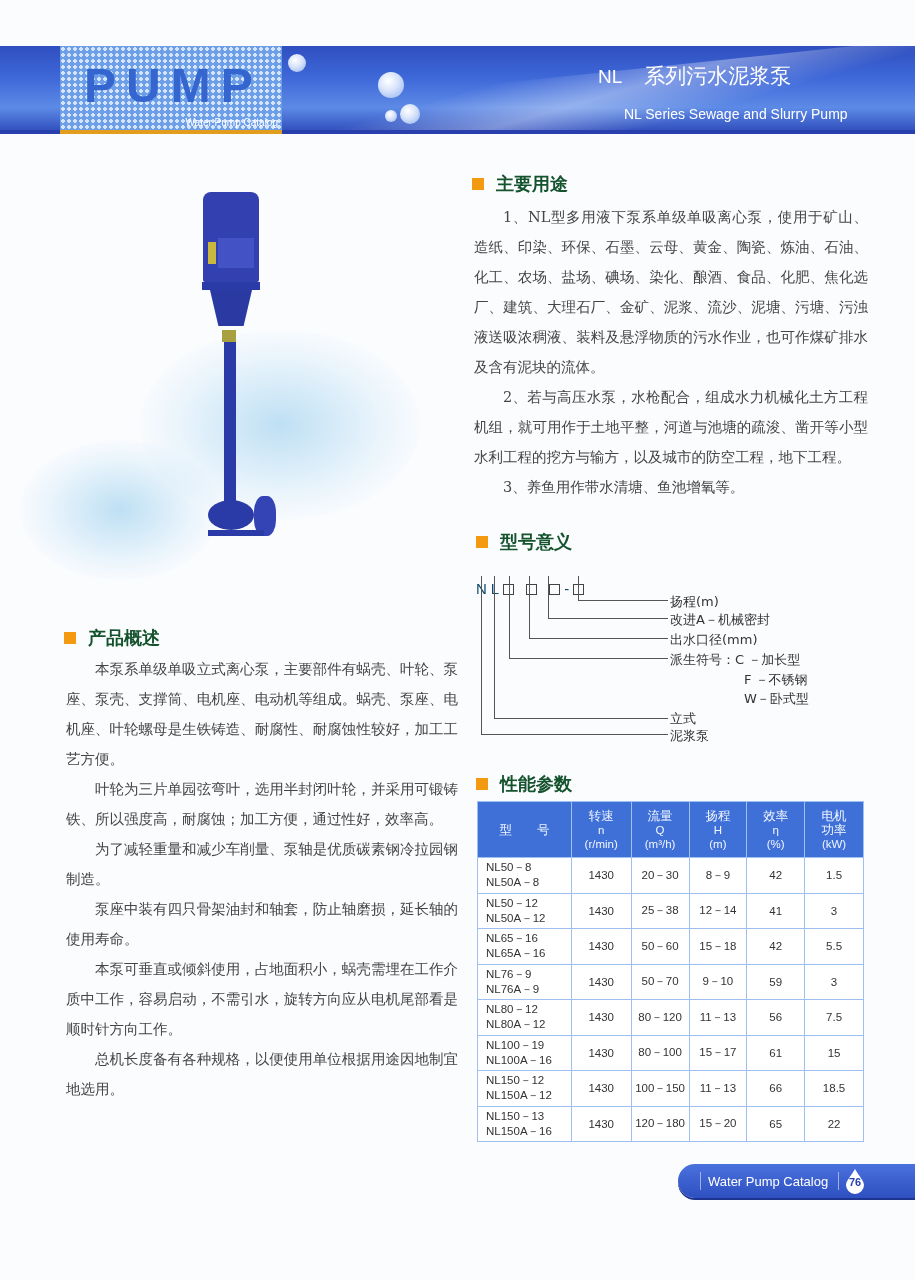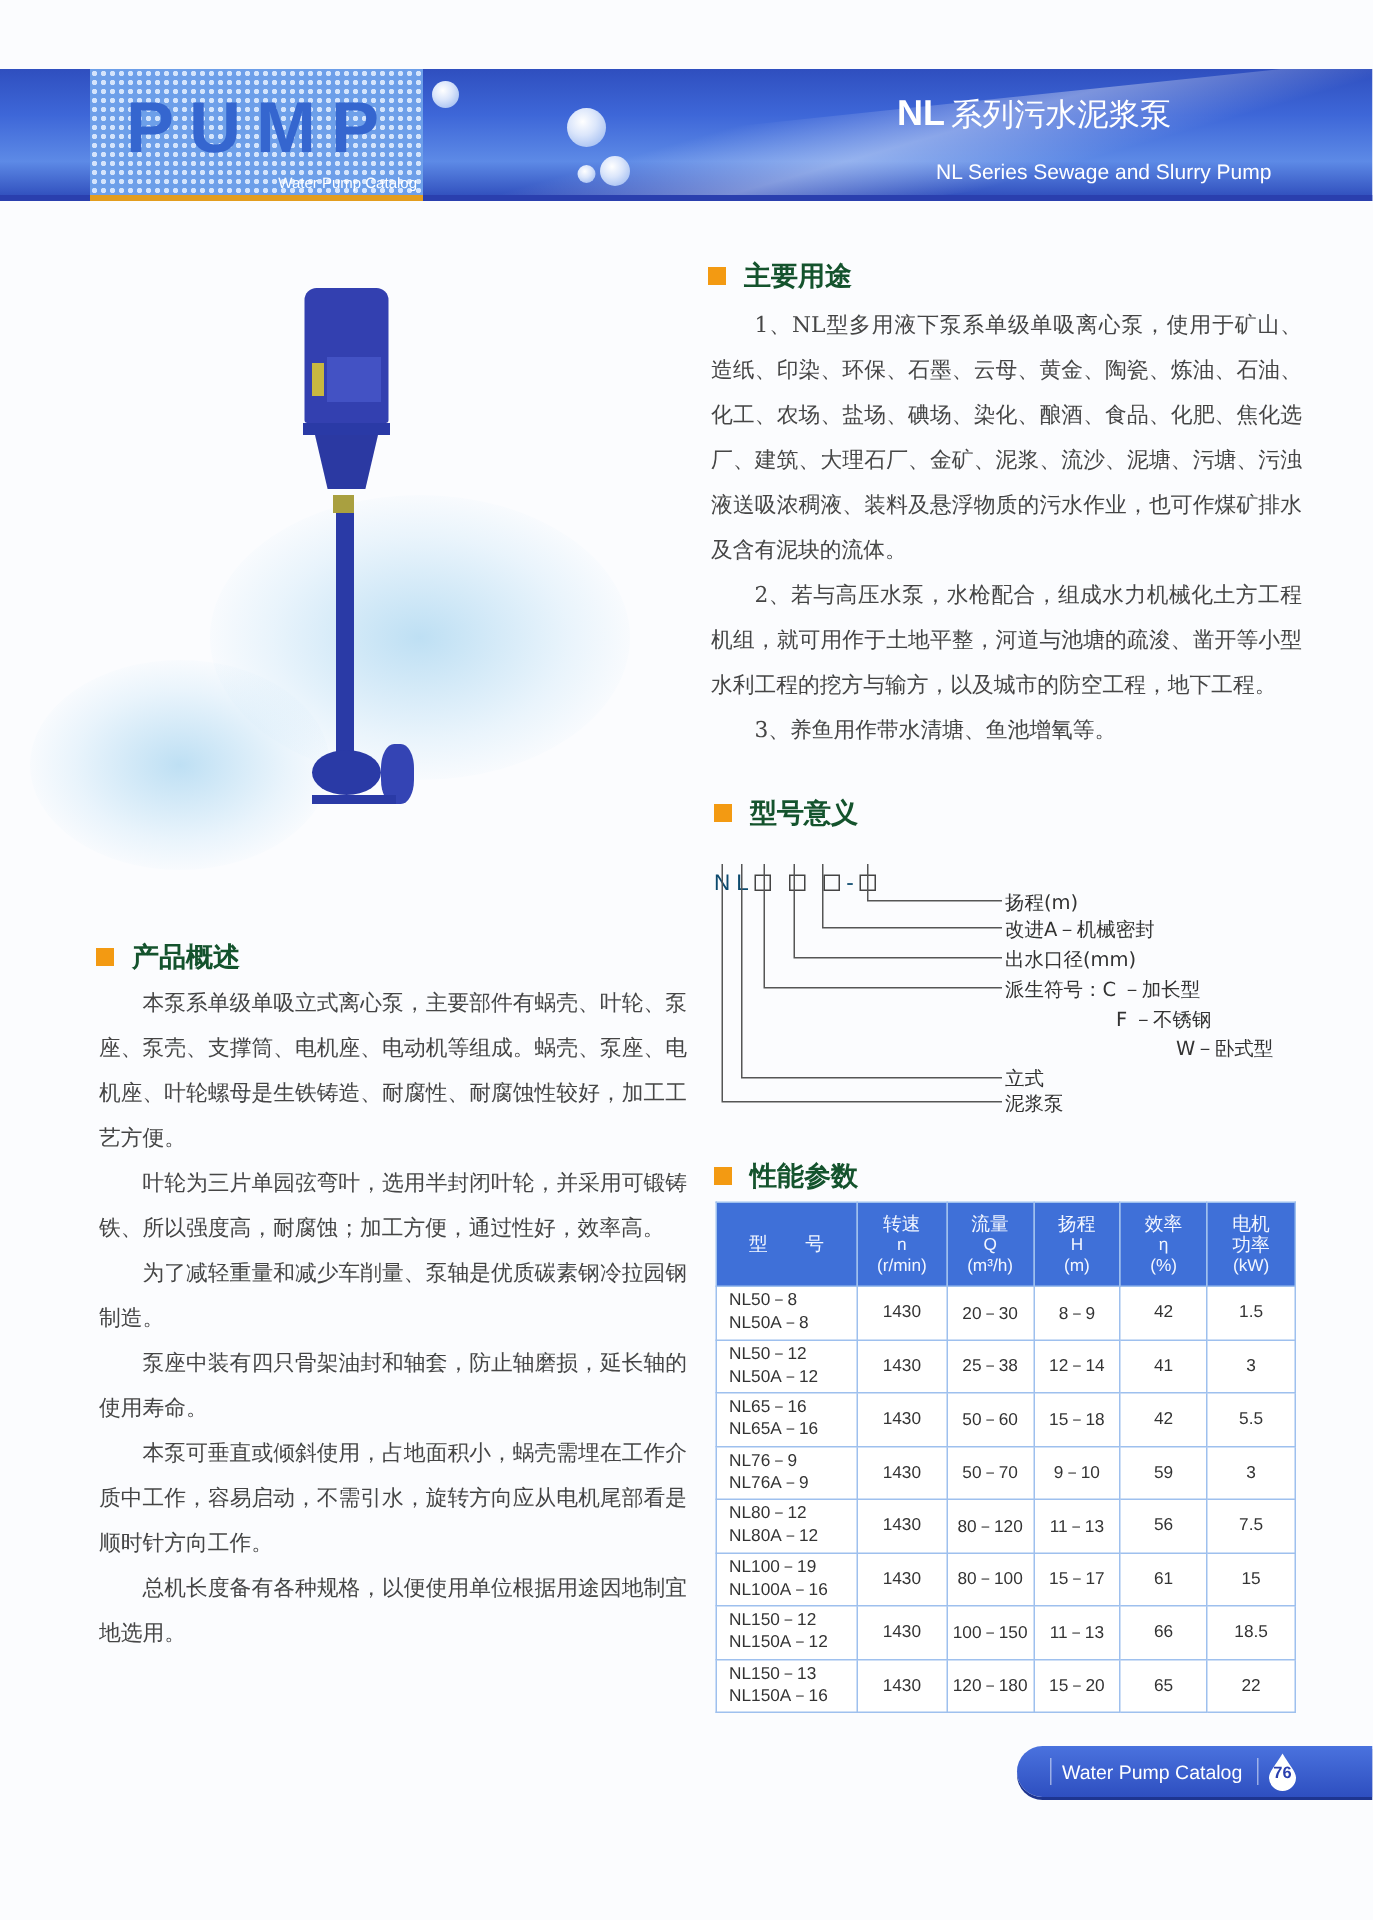--- a/index.html
+++ b/index.html
@@ -17,21 +17,21 @@
     background-color: #6d9fe9;
     background-image: radial-gradient(circle, rgba(230,240,255,0.85) 1.6px, transparent 2px);
     background-size: 6px 6px; }
   .logo-word { position: absolute; left: 24px; top: 12px; font-family: Liberation Sans, sans-serif; font-size: 48px;
     font-weight: bold; color: #3566cf; letter-spacing: 10px; line-height: 56px; }
   .logo-sub { position: absolute; right: 4px; bottom: 2px; font-family: "Liberation Sans", sans-serif; font-size: 10px; color: #ffffff; }
   .logo-bar { position: absolute; left: 60px; top: 130px; width: 222px; height: 4px; background: #e39d1e; }
   .bubble { position: absolute; border-radius: 50%;
     background: radial-gradient(circle at 40% 35%, #ffffff 0%, #dbe6fb 40%, #8fb0ee 100%); }
   .banner-title { position: absolute; left: 598px; top: 62px; color: #ffffff; font-family: "Liberation Sans", sans-serif; font-size: 21px; }
-  .banner-title b { font-size: 24px; font-weight: bold; margin-right: 4px; }
+  .banner-title b { font-size: 19px; font-weight: normal; margin-right: 22px; }
   .banner-sub { position: absolute; left: 624px; top: 106px; color: #ffffff; font-family: "Liberation Sans", sans-serif; font-size: 14px; }
 
   
   .sec-head { position: absolute; display: flex; align-items: center; }
   .sec-head .sq { width: 12px; height: 12px; background: #f39a12; margin-right: 12px; }
   .sec-head .txt { font-family: "DejaVu Sans", sans-serif; font-weight: bold; font-size: 18px; color: #14532d; }
 
   .para { position: absolute; font-size: 14.5px; line-height: 30px; color: #454545; text-align: justify; }
   .para p { text-indent: 2em; }
 
@@ -135,21 +135,21 @@
 <div class="diagram-line" style="left:548px;top:618px;width:120px;height:1px;"></div>
 <div class="diagram-line" style="left:529px;top:638px;width:139px;height:1px;"></div>
 <div class="diagram-line" style="left:509px;top:658px;width:159px;height:1px;"></div>
 <div class="diagram-line" style="left:494px;top:718px;width:174px;height:1px;"></div>
 <div class="diagram-line" style="left:481px;top:734px;width:187px;height:1px;"></div>
 <div class="diagram-label" style="left:670px;top:593px;text-align:right;">扬程(m)</div>
 <div class="diagram-label" style="left:670px;top:611px;text-align:right;">改进A－机械密封</div>
 <div class="diagram-label" style="left:670px;top:631px;">出水口径(mm)</div>
 <div class="diagram-label" style="left:670px;top:651px;">派生符号：C －加长型</div>
 <div class="diagram-label" style="left:744px;top:671px;">F －不锈钢</div>
-<div class="diagram-label" style="left:744px;top:690px;margin-left:40px;">W－卧式型</div>
+<div class="diagram-label" style="left:744px;top:690px;">W－卧式型</div>
 <div class="diagram-label" style="left:670px;top:710px;">立式</div>
 <div class="diagram-label" style="left:670px;top:727px;">泥浆泵</div>
 
 <div class="sec-head" style="left:476px;top:772px;">
   <span class="sq"></span>
   <span class="txt">性能参数</span>
 </div>
 <table class="spec">
   <colgroup>
       <col style="width:94px">

